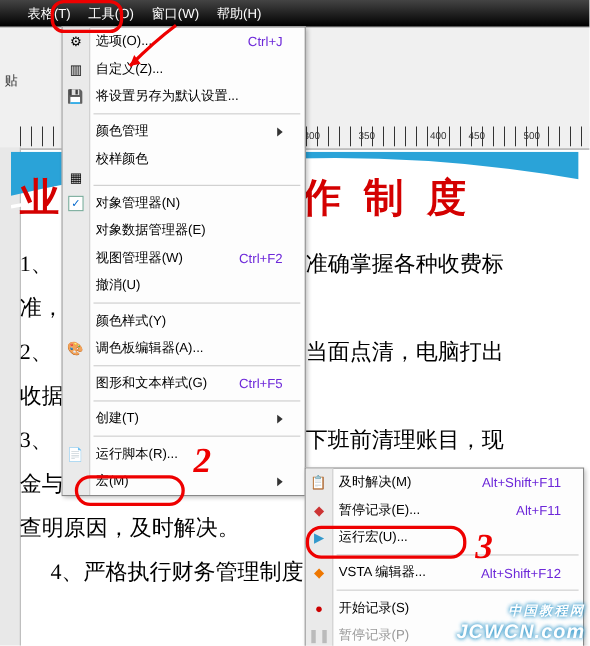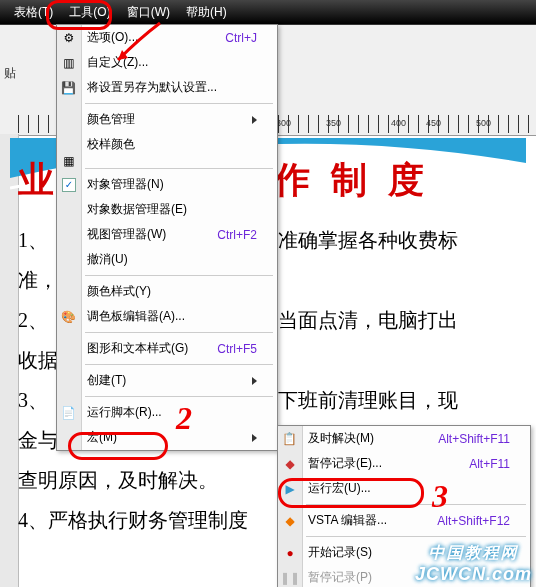--- a/index.html
+++ b/index.html
@@ -11,21 +11,21 @@
     font-size: 12px;
     background: #fff;
     overflow: hidden;
     position: relative;
   }
   .menubar {
     background: linear-gradient(#444, #222 50%, #000);
     height: 24px;
     display: flex;
     align-items: center;
-    padding: 0 6px;
+    padding: 0 17px;
     color: #fff;
     border-bottom: 1px solid #333;
   }
   .menubar .menu-item {
     padding: 2px 8px;
     cursor: pointer;
   }
   .toolbar-area {
     height: 110px;
     background: #f0f0f0;
@@ -99,21 +99,21 @@
     font-size:12px;
   }
   .checkbox { width:12px; height:12px; border:1px solid #7a9; background:#fff; display:inline-flex; align-items:center; justify-content:center; color:#06c; font-size:10px; }
 
   .submenu { left: 277px; top: 425px; width: 252px; }
 
   
   .anno { position:absolute; pointer-events:none; }
   .circ { border:3px solid #e00; border-radius:50%/50%; }
   .watermark { position:absolute; right:4px; bottom:2px; color:#fff; text-shadow:0 0 4px #39c,0 0 4px #39c; font-size:18px; font-style:italic; font-weight:bold; letter-spacing:1px;}
-  .watermark small{display:block; font-size:16px; letter-spacing:2px; text-align:center;}
+  .watermark small{display:block; font-size:12px; letter-spacing:2px; text-align:right;}
 </style>
 </head>
 <body>
 
 <div class="menubar">
   <div class="menu-item">表格(T)</div>
   <div class="menu-item">工具(O)</div>
   <div class="menu-item">窗口(W)</div>
   <div class="menu-item">帮助(H)</div>
 </div>
@@ -154,21 +154,21 @@
     <div style="flex:1">
       <div><span>准确掌握各种收费标</span></div>
       <div style="height:40px"></div>
       <div><span>当面点清，电脑打出</span></div>
       <div style="height:40px"></div>
       <div><span>下班前清理账目，现</span></div>
     </div>
   </div>
   <div><span>金与收据存根相符后，交财务</span></div>
   <div><span>查明原因，及时解决。</span></div>
-  <div style=""><span>4、严格执行财务管理制度</span></div>
+  <div style="padding-left:28px"><span>4、严格执行财务管理制度</span></div>
 </div>
 
 <div class="dropdown">
   <div class="icon-col"></div>
 
   <div class="dd-item">
     <span class="dd-icon">⚙</span>
     <span>选项(O)...</span>
       <span class="shortcut">Ctrl+J</span>
   </div>

